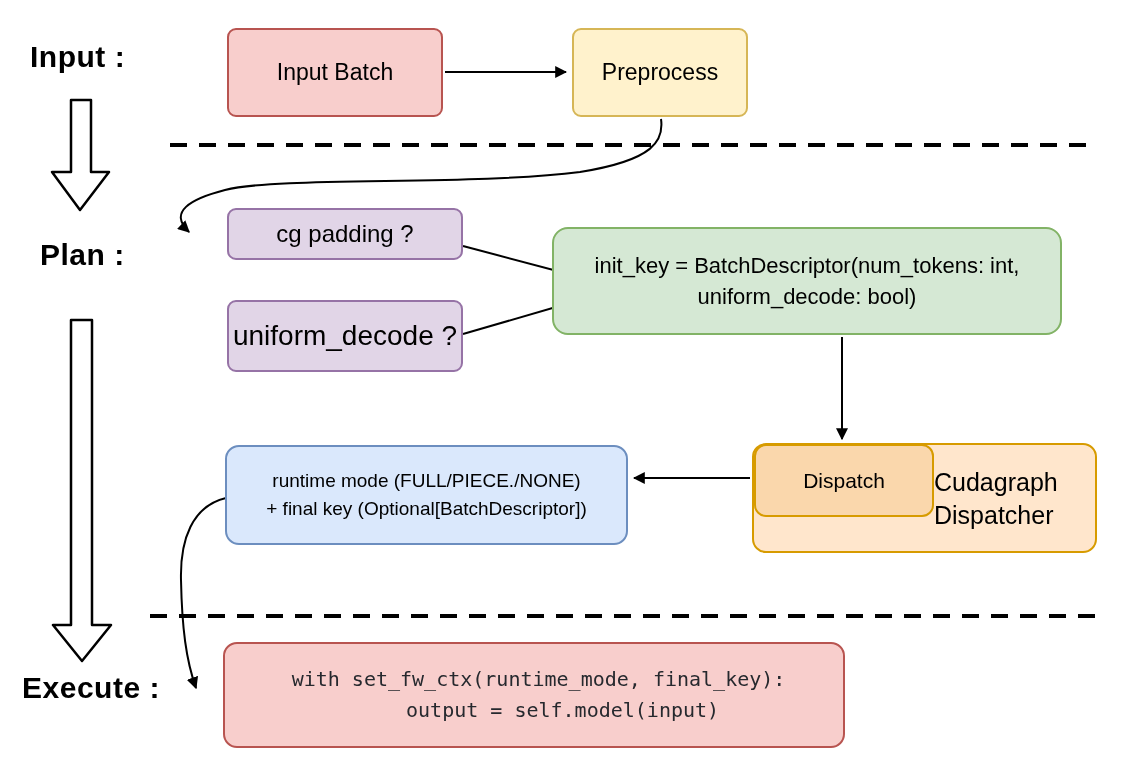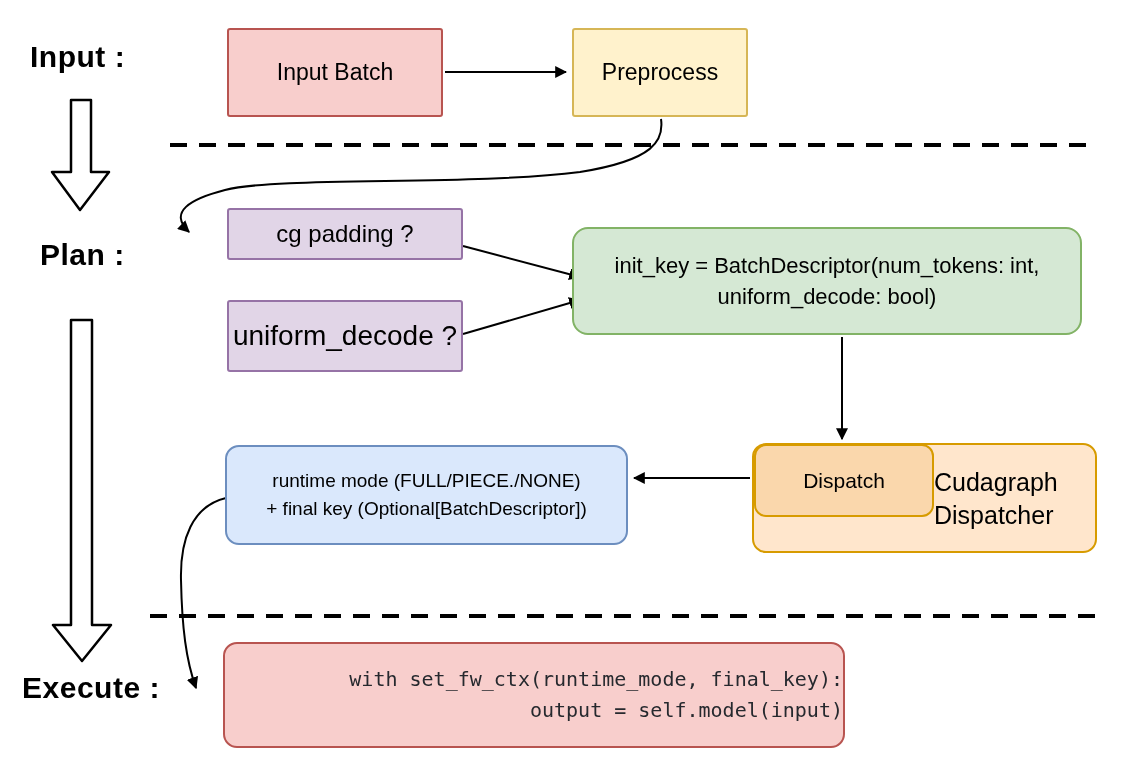--- a/index.html
+++ b/index.html
@@ -9,50 +9,50 @@
   }
   svg.connectors { position:absolute; left:0; top:0; }
 
   .stage-label {
     position:absolute; font-weight:bold; font-size:30px; color:#000;
     white-space:nowrap; letter-spacing:0.5px;
   }
   .node {
     position:absolute; box-sizing:border-box; border:2px solid;
     display:flex; flex-direction:column; align-items:center; justify-content:center;
-    text-align:center; color:#000; border-radius:3px;
+    text-align:center; color:#000; border-radius:9px;
   }
   .node .line { display:block; }
 
   .node-input-batch   { left:227px; top:28px;  width:216px; height:89px;
                         background:#F8CECC; border-color:#B85450; font-size:23px; }
   .node-preprocess    { left:572px; top:28px;  width:176px; height:89px;
                         background:#FFF2CC; border-color:#D6B656; font-size:23px;align-items:center; }
   .node-cg-padding    { left:227px; top:208px; width:236px; height:52px;
                         background:#E1D5E7; border-color:#9673A6; font-size:24px; }
   .node-uniform-decode{ left:227px; top:300px; width:236px; height:72px;
                         background:#E1D5E7; border-color:#9673A6; font-size:28px; }
-  .node-init-key      { left:572px; top:227px; width:510px; height:108px;
+  .node-init-key      { left:552px; top:227px; width:510px; height:108px;
                         background:#D5E8D4; border-color:#82B366; font-size:22px;
                         line-height:31px; border-radius:16px; }
   .node-cudagraph     { left:752px; top:443px; width:345px; height:110px;
                         background:#FFE6CC; border-color:#D79B00; border-radius:14px; }
   .node-dispatch      { left:754px; top:444px; width:180px; height:73px;
                         background:#FAD7AC; border-color:#D79B00; font-size:21px;
                         border-radius:12px; }
   .cudagraph-label    { position:absolute; left:934px; top:466px; width:163px;
                         font-size:25px; line-height:33px; color:#000; }
   .node-runtime       { left:225px; top:445px; width:403px; height:100px;
                         background:#DAE8FC; border-color:#6C8EBF; font-size:19px;
                         line-height:28px; border-radius:14px; }
   .node-code          { left:223px; top:642px; width:622px; height:106px;
                         background:#F8CECC; border-color:#B85450; border-radius:14px;
                         font-family:"DejaVu Sans Mono", monospace; font-size:20px;
                         line-height:31px; color:#26292e;
-                        align-items:flex-end; padding-left:9px; text-align:left; }
+                        align-items:center; padding-left:9px; text-align:left; }
   .node-code .line    { white-space:pre; }
 </style>
 </head>
 <body>
 
 <div class="canvas">
 
   <svg class="connectors" width="1142" height="770" viewBox="0 0 1142 770">
     <defs>
       <marker id="arw" viewBox="0 0 10 10" refX="9" refY="5" markerWidth="6" markerHeight="6" orient="auto-start-reverse">

